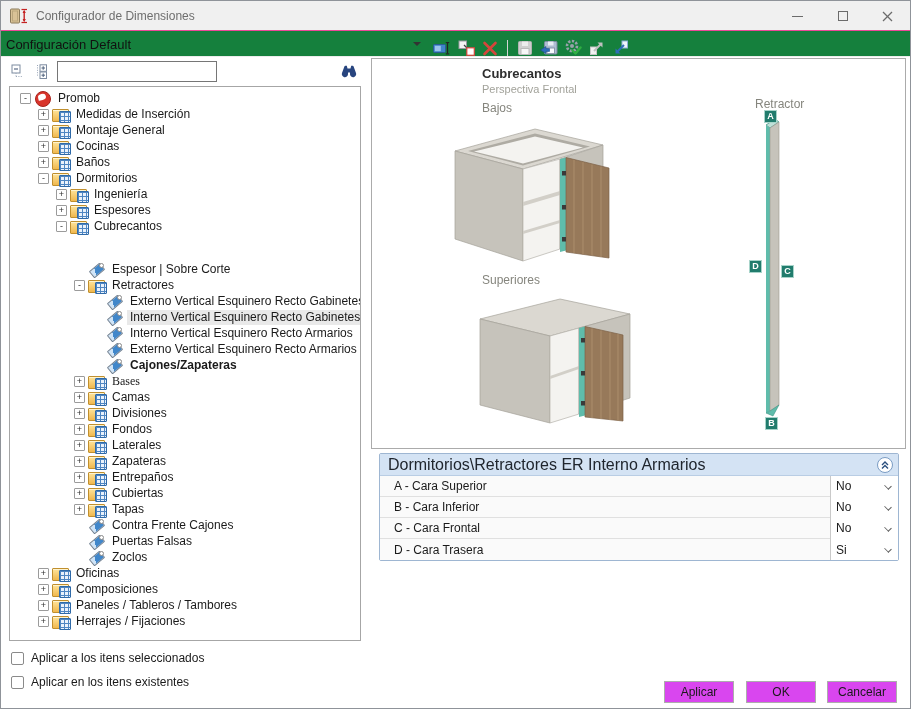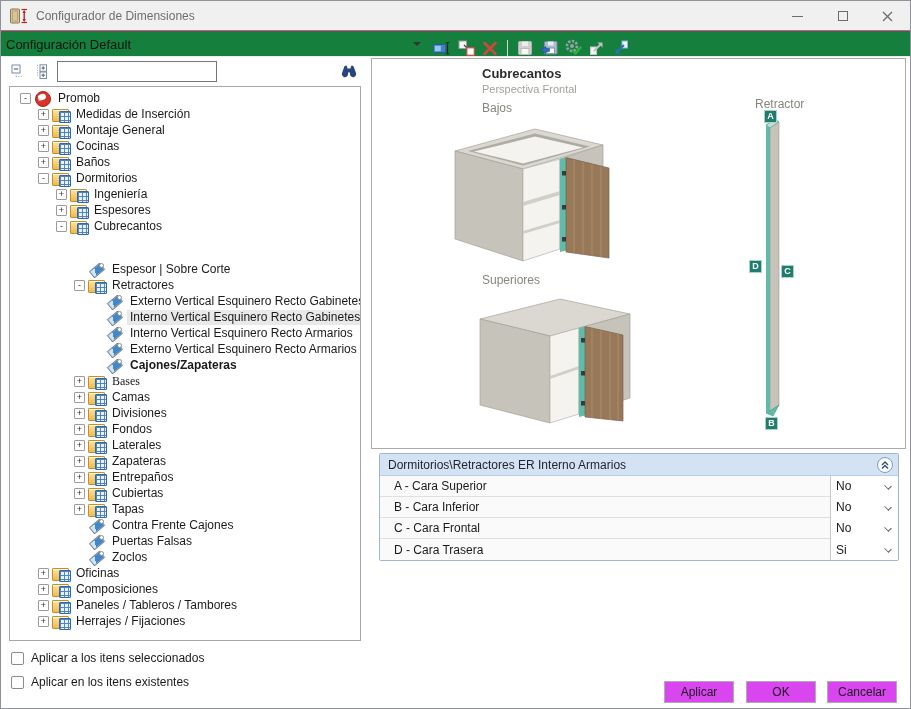--- a/index.html
+++ b/index.html
@@ -58,21 +58,21 @@
   .pv-sub{position:absolute;left:110px;top:24px;font-size:11px;color:#a2a29a}
   .pv-label{position:absolute;font-size:12px;color:#85857d}
   .cab1{position:absolute;left:63px;top:54px}
   .cab2{position:absolute;left:93px;top:224px}
   .bar{position:absolute;left:390px;top:58px}
   .marker{position:absolute;width:13px;height:13px;background:var(--marker-teal);border:1px solid #a8d4ca;color:#fff;font-size:9px;font-weight:bold;line-height:11px;text-align:center}
 
   
   .props{position:absolute;left:378px;top:452px;width:520px;border:1px solid #9eb6d2;border-radius:2px;background:#fbfbfb}
   .props-header{height:22px;background:var(--header-bg);display:flex;align-items:center;border-bottom:1px solid #b9cde4}
-  .props-header .ph-text{margin-left:8px;font-size:12px;color:#20262e}
+  .props-header .ph-text{margin-left:8px;font-size:16px;color:#20262e}
   .collapse-btn{margin-left:auto;margin-right:5px;width:16px;height:16px;border:1px solid #7a9cc4;border-radius:50%;background:#fff;display:flex;align-items:center;justify-content:center}
   .prow{height:21px;display:flex;align-items:center;border-bottom:1px solid #e0e0e0;background:#fafafa}
   .prow:last-child{border-bottom:none}
   .plabel{margin-left:14px;font-size:12px;color:#1a1a1a;flex:1}
   .pdrop{width:68px;height:21px;background:#fff;border-left:1px solid #c9c9c9;display:flex;align-items:center;position:relative;cursor:default}
   .pdrop span:first-child{margin-left:5px;font-size:12px;color:#1a1a1a}
   .chev{position:absolute;right:7px;top:7px;width:6px;height:6px;border-right:1.4px solid #5a5a5a;border-bottom:1.4px solid #5a5a5a;transform:rotate(45deg) scaleY(0.8)}
 </style>
 </head>
 <body>

